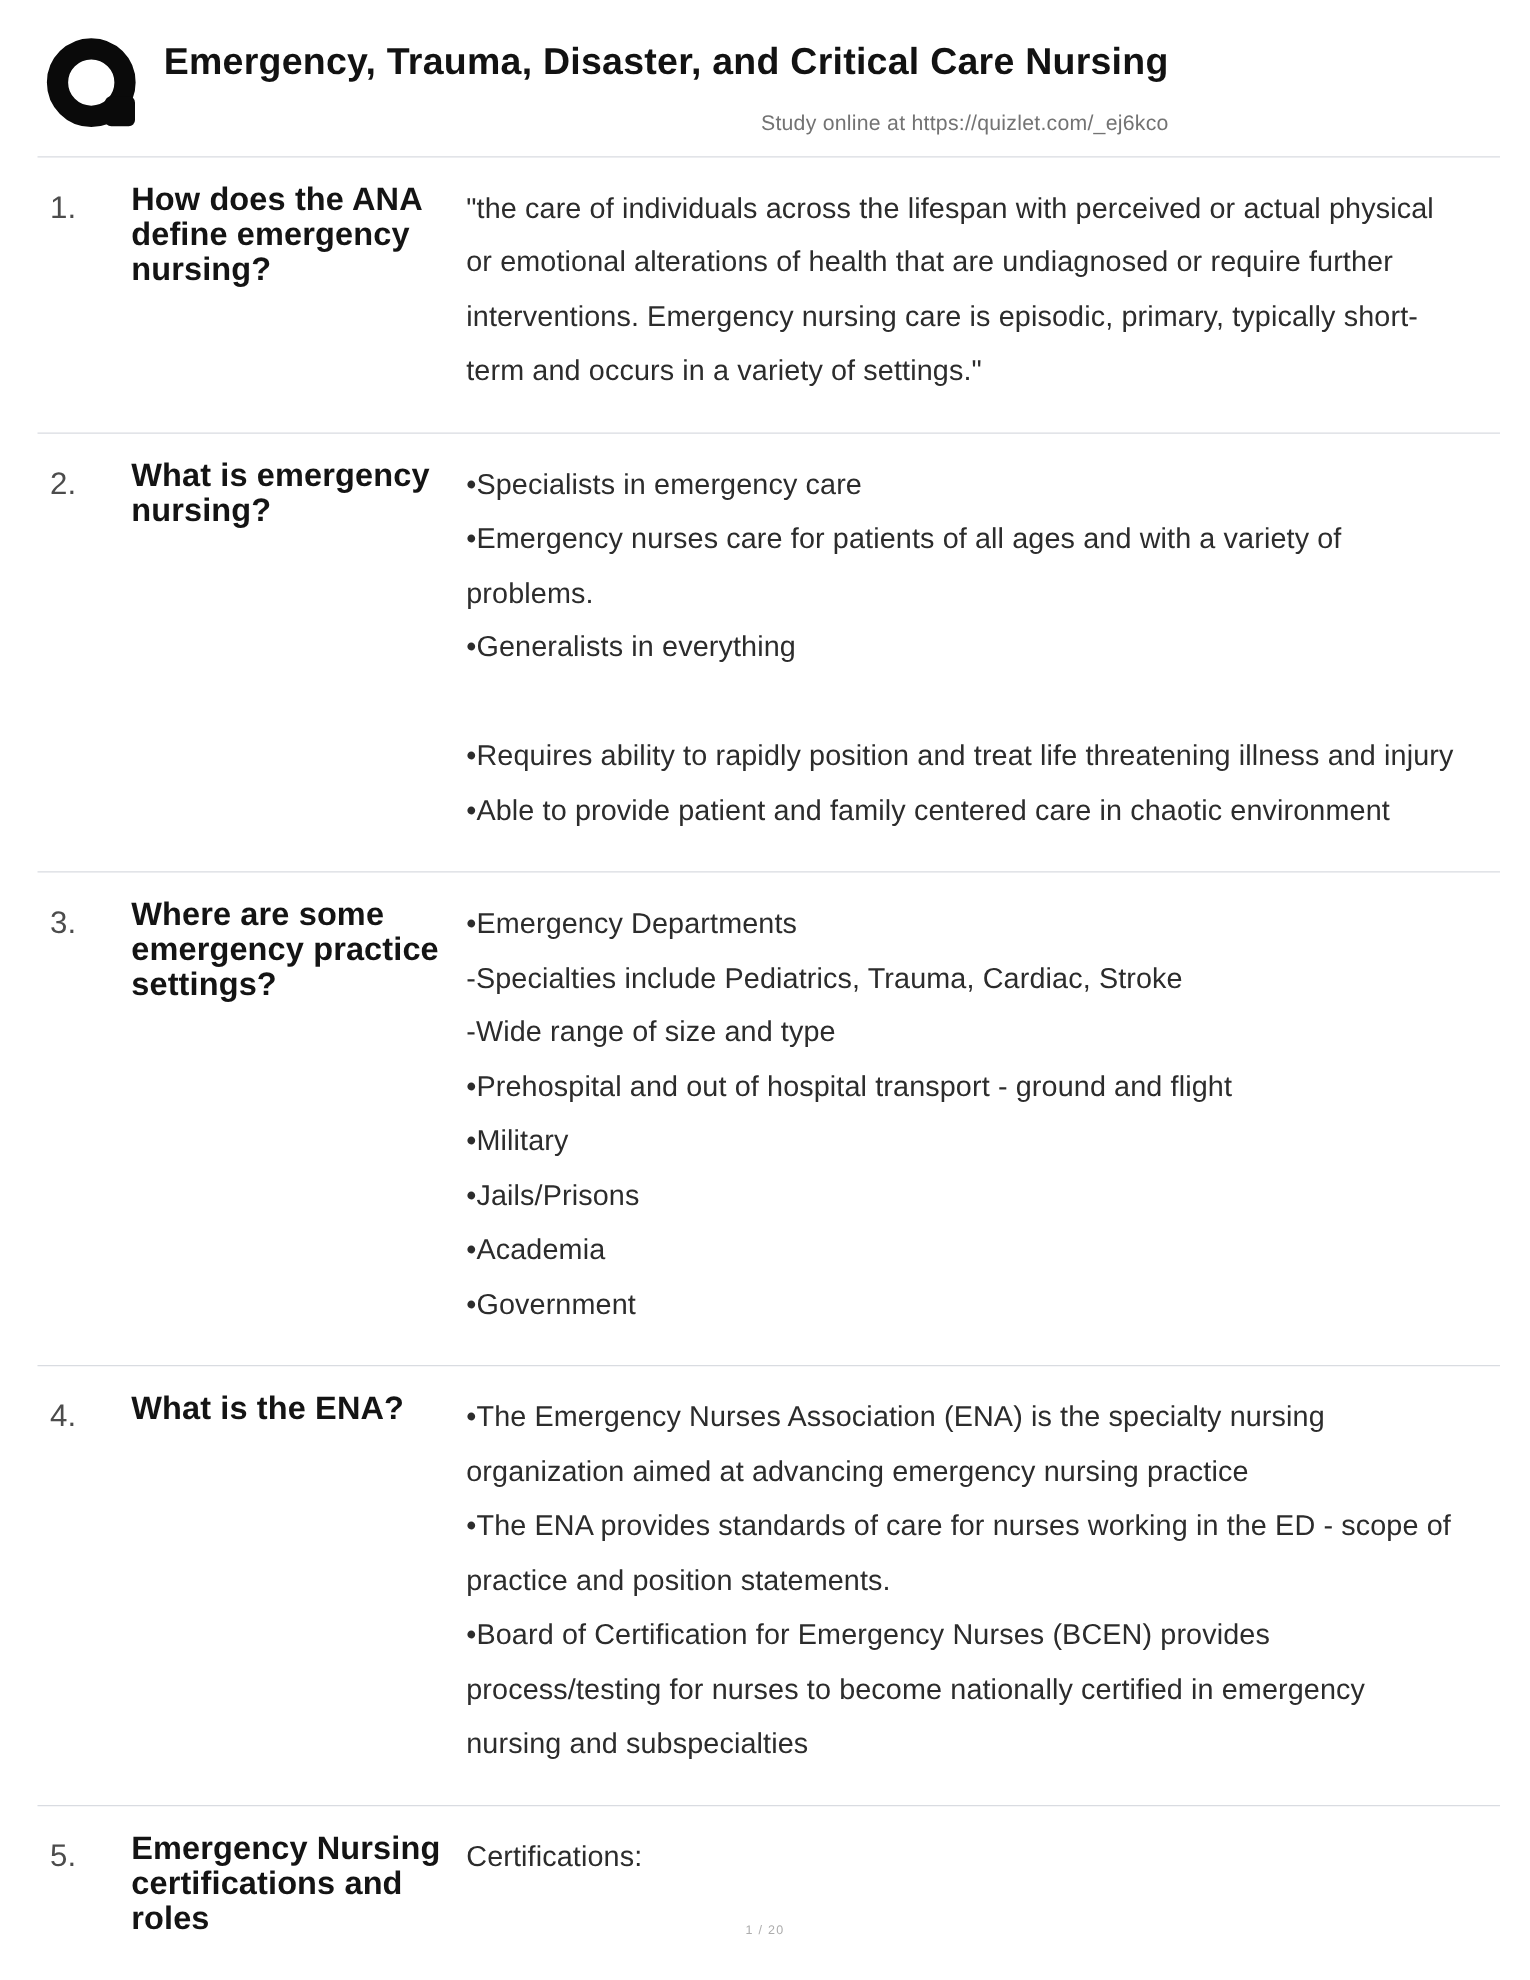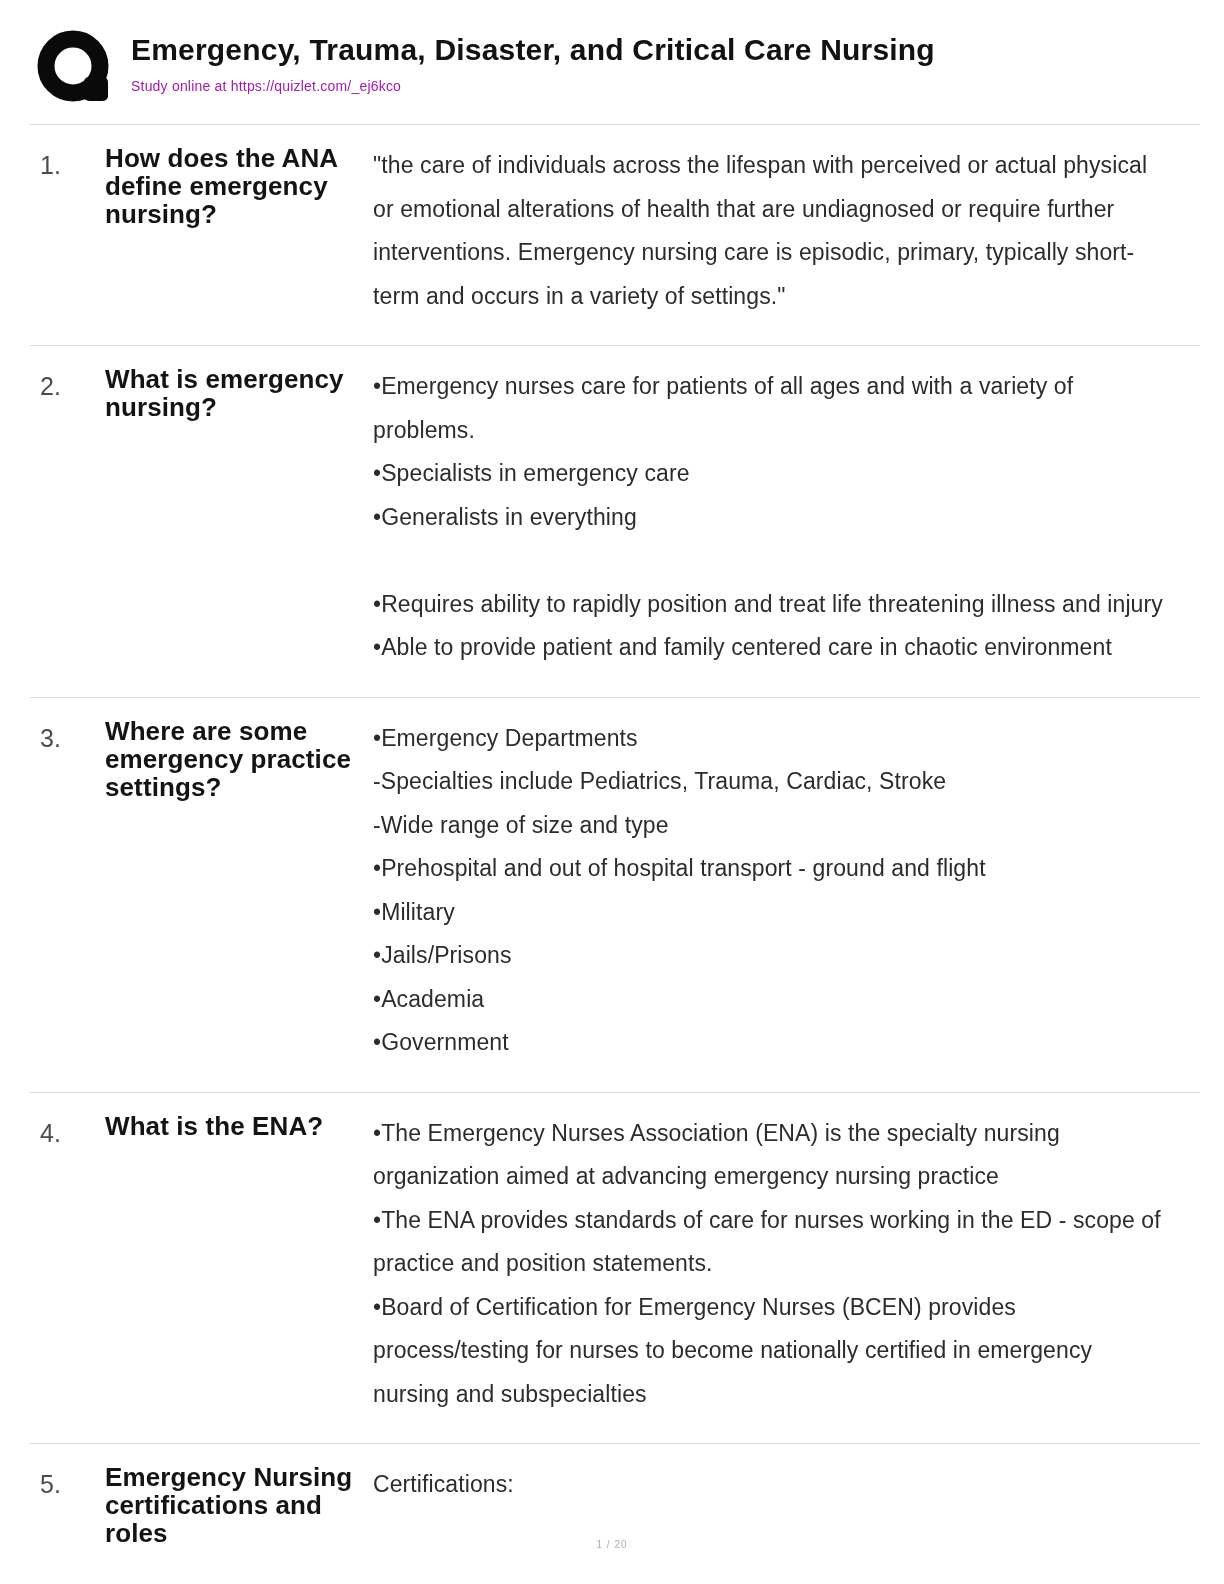--- a/index.html
+++ b/index.html
@@ -19,44 +19,45 @@
   }
   .content {
     margin: 0 24px 0 30px;
   }
   
   .header {
     display: flex;
     align-items: flex-start;
     padding: 26px 0 16px 3px;
     border-bottom: 1px solid #d9dce1;
+    text-align: right;
   }
   .logo {
     width: 82px;
     height: 82px;
     flex: 0 0 auto;
   }
   .logo svg { display: block; }
   .header-text {
     margin-left: 16px;
     padding-top: 5px;
   }
   .title {
     margin: 0;
     font-size: 30px;
     font-weight: 700;
     letter-spacing: 0.2px;
     color: #121212;
     line-height: 1.25;
   }
   .subtitle {
-    margin-top: 9px;
-    font-size: 14px;
+    margin-top: 20px;
+    font-size: 17px;
     font-weight: 300;
-    color: #a21caf;
+    color: #737373;
     letter-spacing: 0.2px;
   }
   
   .qa-item {
     display: grid;
     grid-template-columns: 57px 260px 1fr;
     column-gap: 8px;
     padding: 19px 28px 27px 10px;
     border-bottom: 1px solid #d9dce1;
     box-sizing: border-box;
@@ -128,22 +129,22 @@
     <div class="question">How does the ANA define emergency nursing?</div>
     <div class="answer">
             <div class="answer-line">"the care of individuals across the lifespan with perceived or actual physical or emotional alterations of health that are undiagnosed or require further interventions. Emergency nursing care is episodic, primary, typically short-term and occurs in a variety of settings."</div>
           </div>
   </section>
 
   <section class="qa-item">
     <div class="num">2.</div>
     <div class="question">What is emergency nursing?</div>
     <div class="answer">
+            <div class="answer-line">•Specialists in emergency care</div>
             <div class="answer-line">•Emergency nurses care for patients of all ages and with a variety of problems.</div>
-            <div class="answer-line">•Specialists in emergency care</div>
             <div class="answer-line">•Generalists in everything</div>
             <div class="answer-line">&nbsp;</div>
             <div class="answer-line">•Requires ability to rapidly position and treat life threatening illness and injury</div>
             <div class="answer-line">•Able to provide patient and family centered care in chaotic environment</div>
           </div>
   </section>
 
   <section class="qa-item">
     <div class="num">3.</div>
     <div class="question">Where are some emergency practice settings?</div>

